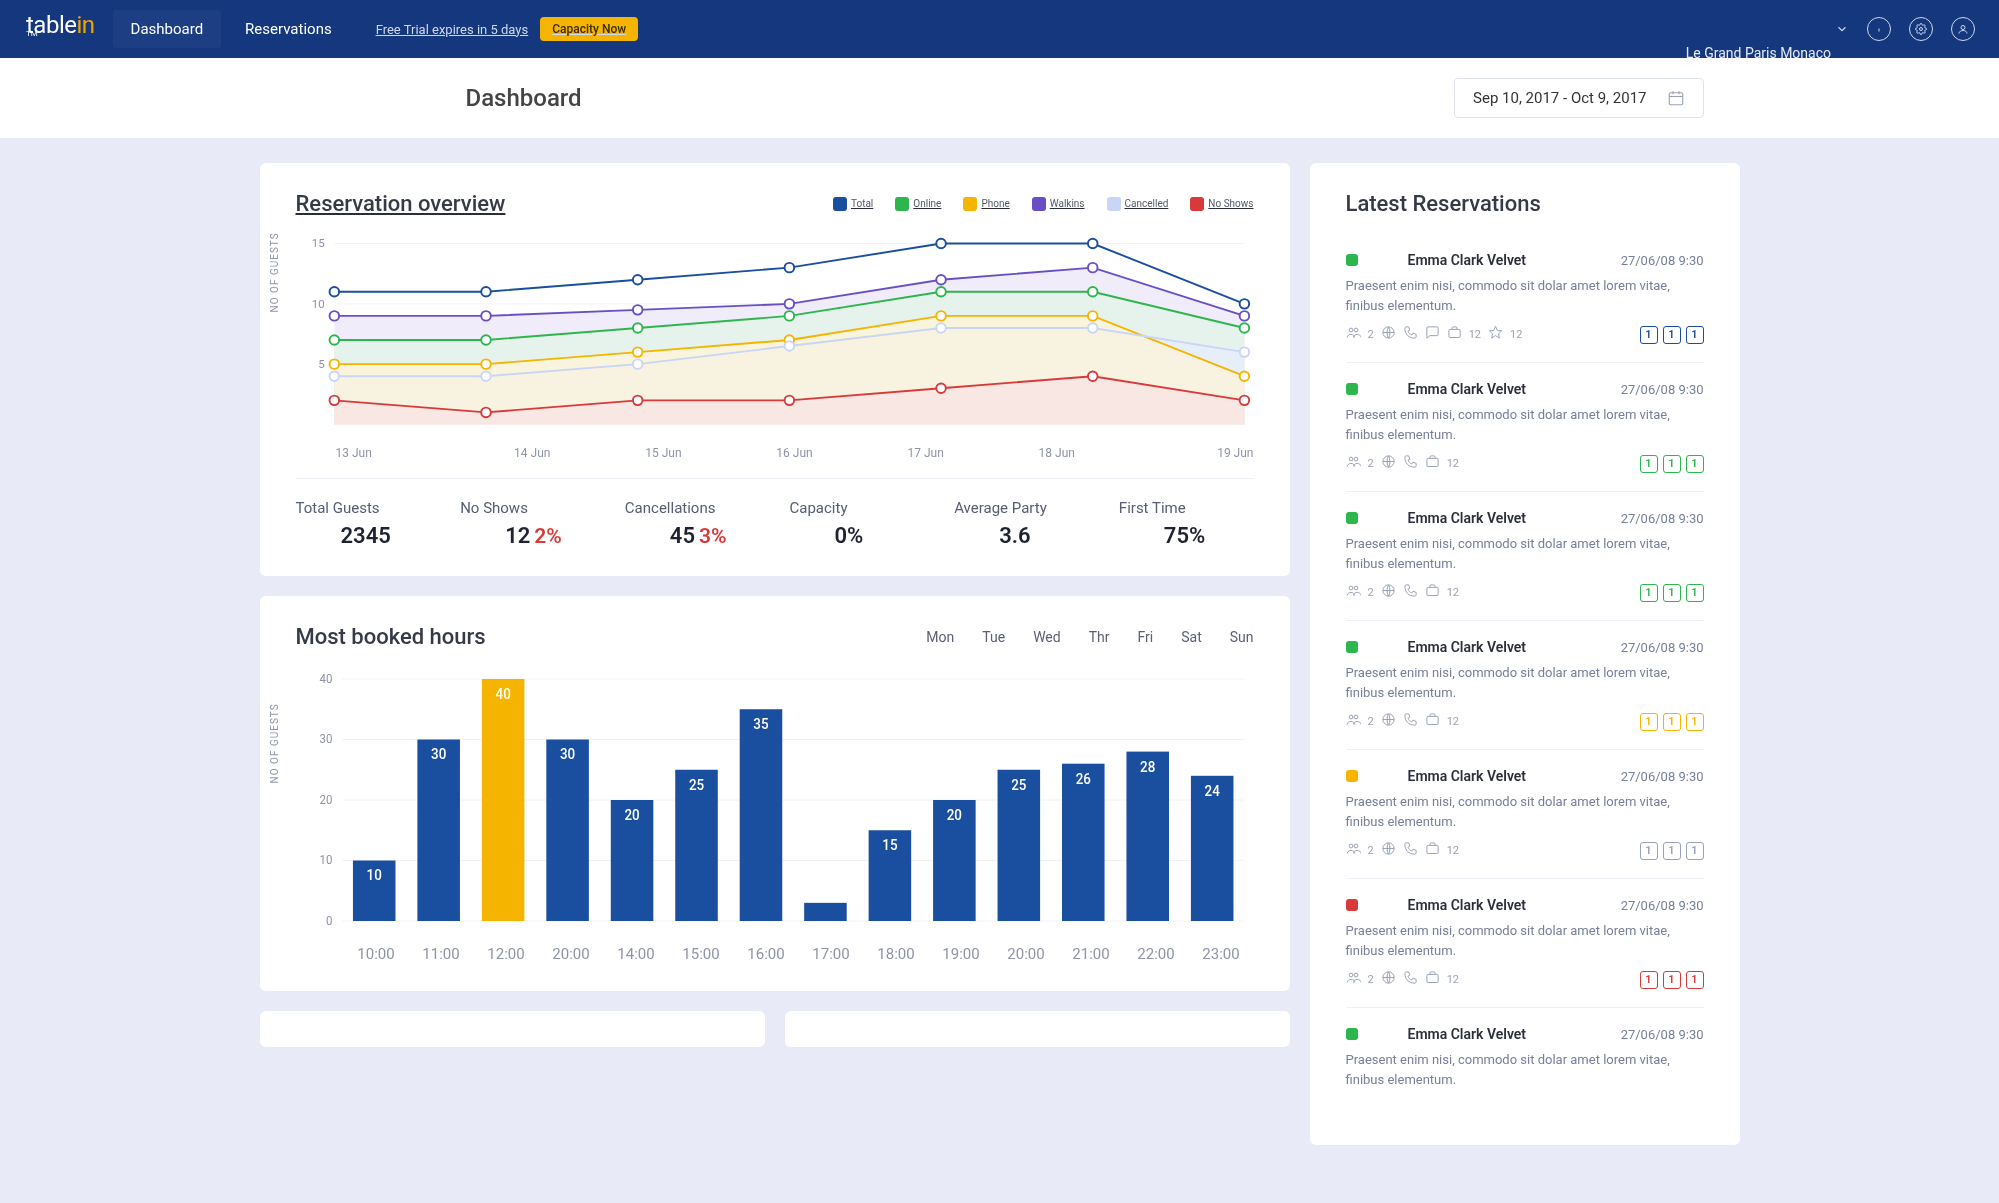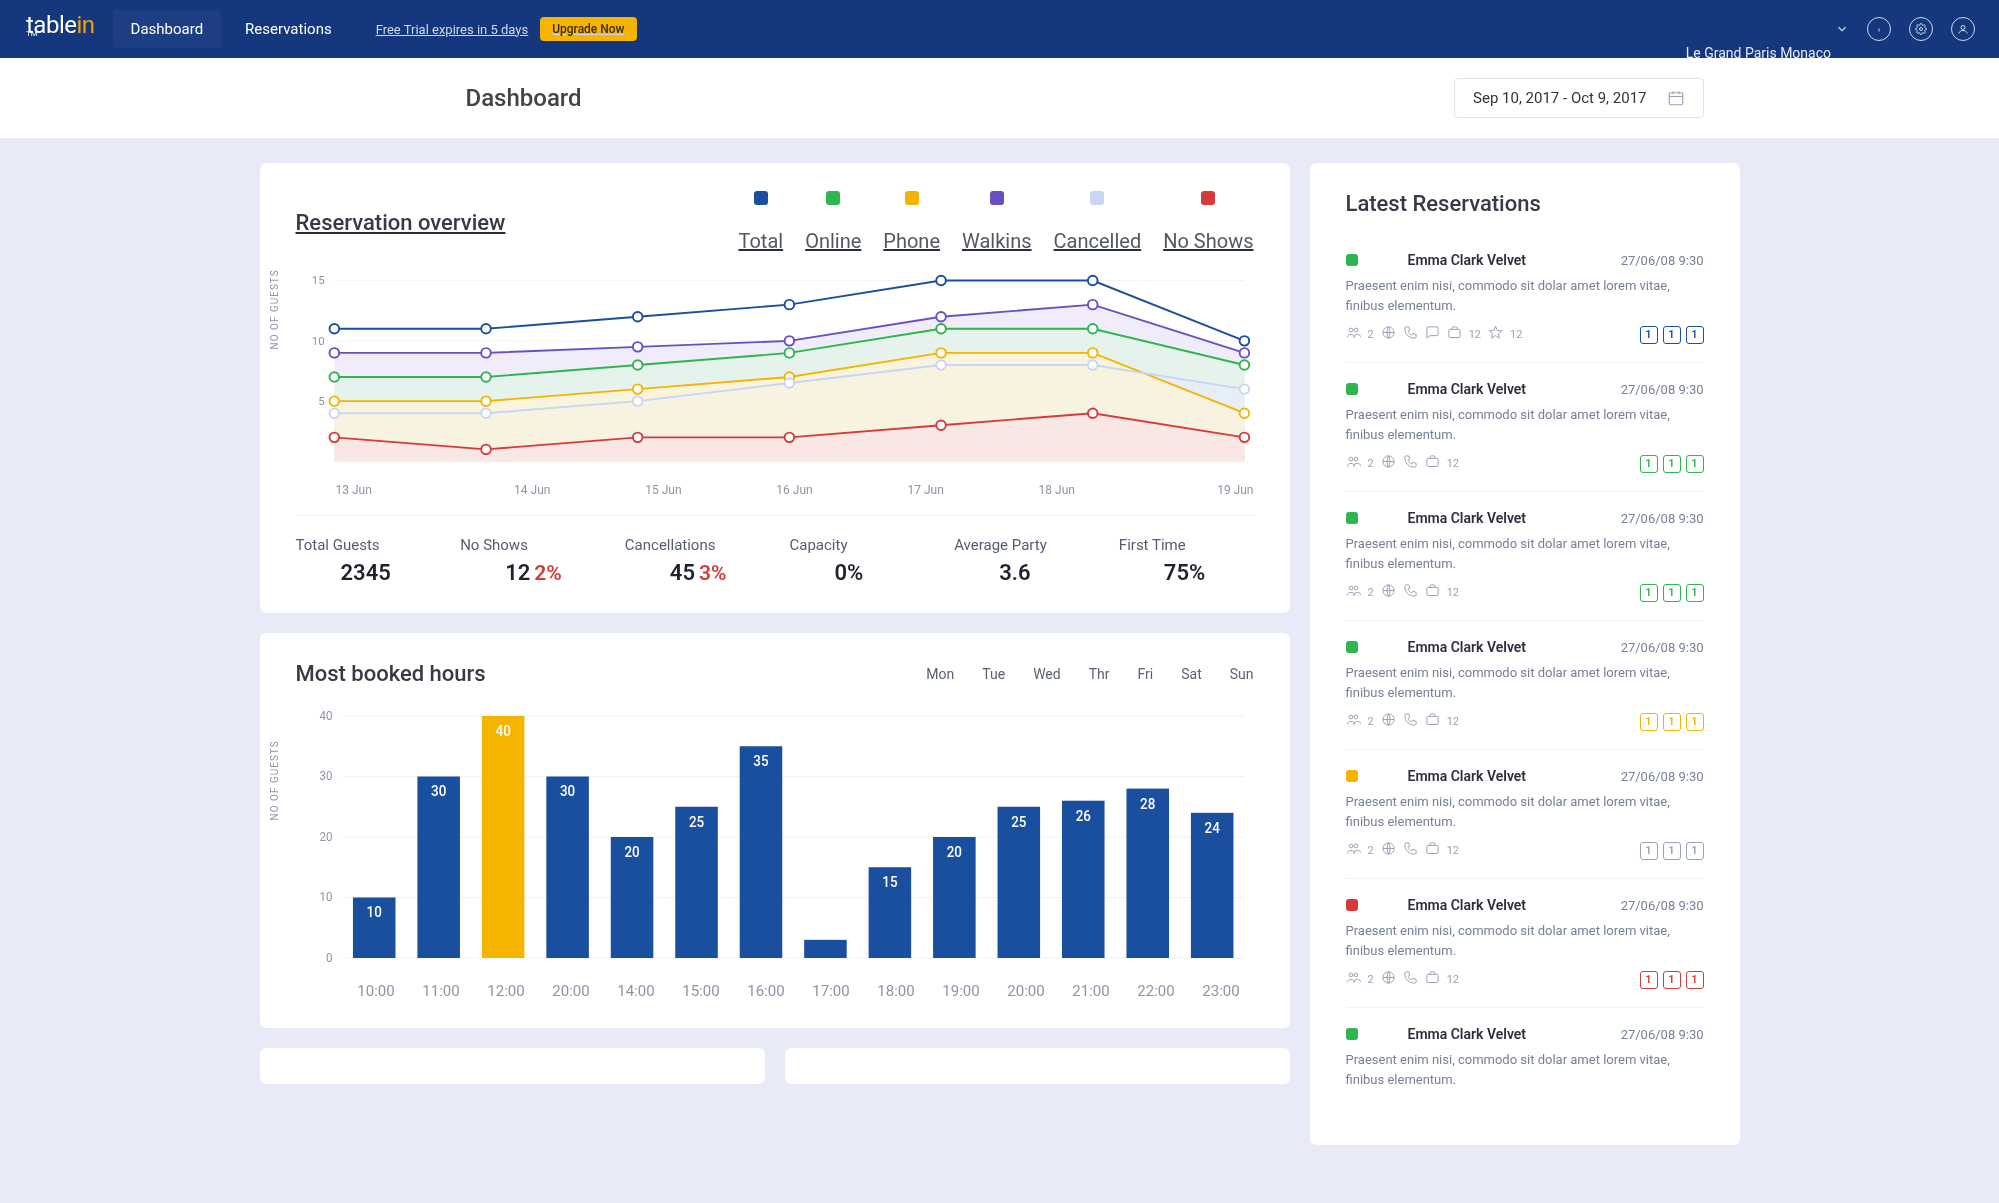--- a/index.html
+++ b/index.html
@@ -29,21 +29,21 @@
 
 .main { max-width: 1560px; margin: 0 auto; padding: 24px 40px; display: flex; gap: 20px; align-items: flex-start; }
 .left-col { flex: 1; display: flex; flex-direction: column; gap: 20px; }
 .right-col { width: 430px; }
 
 .card { background: #fff; border-radius: 6px; padding: 28px 36px; }
 
 .overview-head { display: flex; align-items: center; justify-content: space-between; margin-bottom: 18px; text-decoration: underline; }
 .card-title { font-size: 22px; font-weight: 500; color: #363a47; }
 .legend { display: flex; gap: 22px; align-items: center; flex-wrap: wrap; }
-.legend-item { display: flex; align-items: center; gap: 24px; font-size: 20px; color: #535866; flex-direction: column; }
+.legend-item { display: flex; align-items: center; gap: 4px; font-size: 10px; color: #535866; }
 .swatch { width: 14px; height: 14px; border-radius: 3px; }
 
 .chart-area { position: relative; }
 .y-axis-label { position: absolute; left: -22px; top: 50%; transform: rotate(-90deg) translateX(50%); transform-origin: left center; font-size: 10px; letter-spacing: 1px; color: #8f96a8; white-space: nowrap; }
 .line-chart { width: 100%; height: 200px; }
 .line-chart .grid-line { stroke: #f0f2f8; stroke-width: 1; }
 .line-chart .y-tick { font-size: 12px; fill: #8e94a6; }
 .x-labels { display: flex; justify-content: space-between; padding-left: 40px; margin-top: 8px; margin-bottom: 18px; }
 .x-lbl { font-size: 12px; color: #8e94a6; width: 0; text-align: center; flex: 1; white-space: nowrap; }
 .x-lbl:first-child { text-align: left; }
@@ -95,21 +95,21 @@
   <div class="logo">
     <span class="logo-main"><span class="logo-table">table</span><span class="logo-in">in</span></span>
     <span class="logo-tm">TM</span>
   </div>
   <div id="nav-holder" style="display:flex;">
       <div class="nav-item">Dashboard</div>
       <div class="nav-item inactive">Reservations</div>
     </div>
   <div class="trial-row">
     <span>Free Trial expires in 5 days</span>
-    <button class="upgrade-btn">Upgrade Now</button>
+    <button class="upgrade-btn">Capacity Now</button>
   </div>
   <div class="spacer"></div>
   <div class="acct">
     <span style="display:flex;align-items:center;cursor:pointer;">
       <span class="acct-name">Le Grand Paris Monaco</span>
       <svg class="chev-down" viewBox="0 0 24 24">
           <polyline points="6 9 12 15 18 9"></polyline>
         </svg>
     </span>
     <span class="icon-circle">

